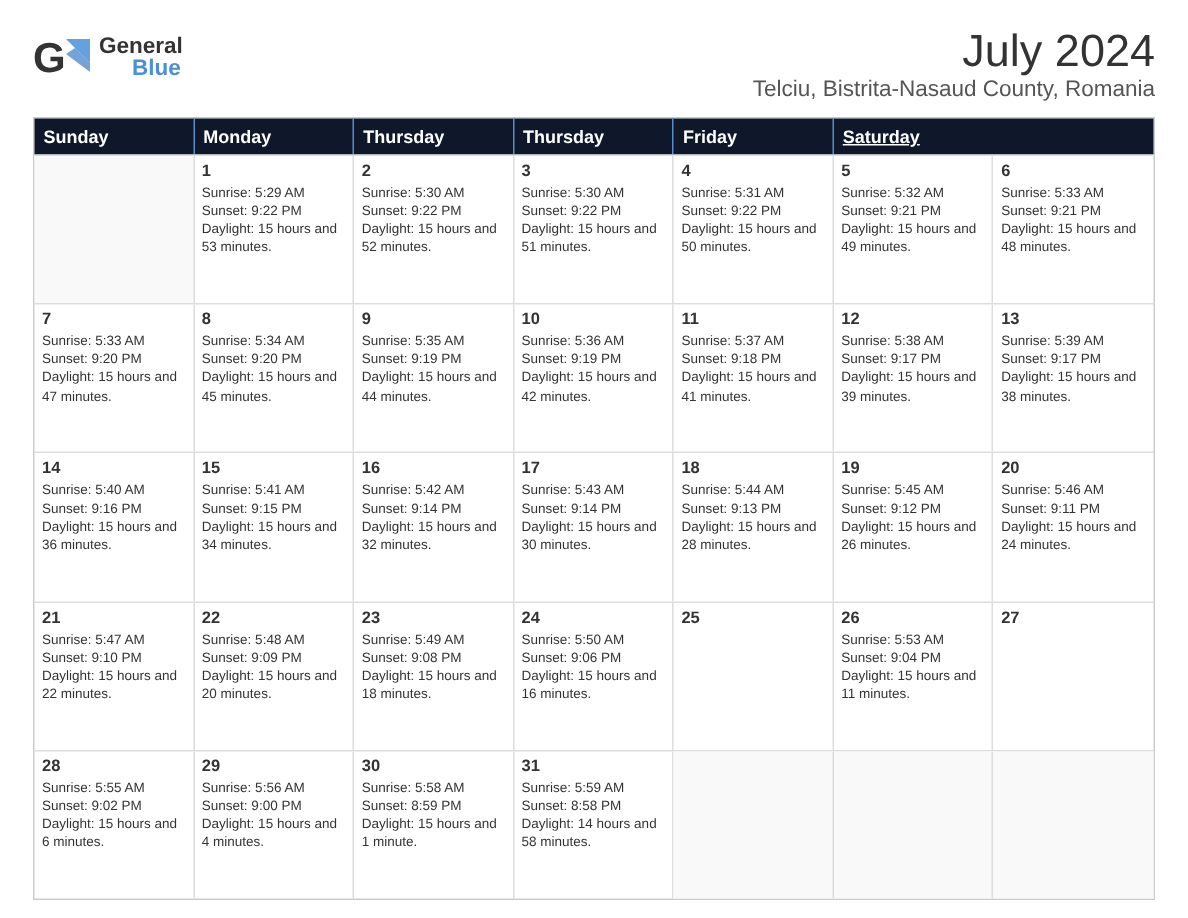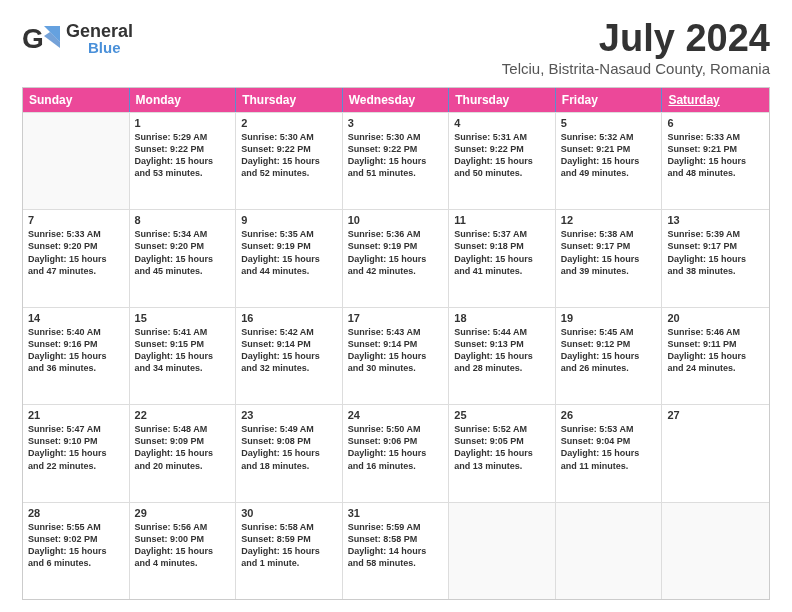--- a/index.html
+++ b/index.html
@@ -21,61 +21,61 @@
       display: flex;
       justify-content: space-between;
       align-items: flex-start;
       margin-bottom: 10px;
     }
     .logo {
       display: flex;
       align-items: center;
     }
     .logo-text-general {
-      font-size: 18px;
+      font-size: 15px;
       font-weight: bold;
       color: #333;
       line-height: 1;
       text-align: center;
     }
     .logo-text-blue {
       font-size: 15px;
       font-weight: bold;
       color: #4a90d9;
       line-height: 1;
       margin-left: 22px;
     }
     .logo-stacked {
       display: flex;
       flex-direction: column;
     }
     .title-block {
       text-align: right;
     }
     .title-month {
-      font-size: 38px;
-      font-weight: bold;
+      font-size: 30px;
+      font-weight: normal;
       color: #333;
       line-height: 1.1;
     }
     .title-location {
       font-size: 15px;
       color: #555;
       margin-left: 28px;
     }
     .calendar {
       flex: 1;
       display: flex;
       flex-direction: column;
       border: 1px solid #ccc;
     }
     .cal-header-row {
       display: grid;
       grid-template-columns: repeat(7, 1fr);
-      background: #ec4899;
+      background: #0f172a;
     }
     .cal-header-cell {
       color: #fff;
       font-size: 12px;
       font-weight: bold;
       padding: 5px 6px;
       border-right: 1px solid #5a8dd0;
       text-align: left;
     }
     .cal-header-cell:last-child { border-right: none; text-decoration: underline; }
@@ -103,21 +103,20 @@
     .day-num {
       font-weight: bold;
       font-size: 11px;
       margin-bottom: 2px;
       display: block;
     }
     .cell-text {
       font-size: 9px;
       line-height: 1.35;
       color: #333;
-      font-weight: bold;
     }
   </style>
 </head>
 <body>
 
 <div class="page">
   <div class="header">
     <div class="logo">
       <svg width="44" height="40" viewBox="0 0 44 40">
 
@@ -135,21 +134,20 @@
       <div class="title-month">July 2024</div>
       <div class="title-location">Telciu, Bistrita-Nasaud County, Romania</div>
     </div>
   </div>
 
   <div class="calendar">
     <div class="cal-header-row">
     <div class="cal-header-cell">Sunday</div>
         <div class="cal-header-cell">Monday</div>
         <div class="cal-header-cell">Thursday</div>
-        <div class="cal-header-cell">Wednesday</div>
         <div class="cal-header-cell">Thursday</div>
         <div class="cal-header-cell">Friday</div>
         <div class="cal-header-cell">Saturday</div>
       </div>
     <div class="cal-body">
     <div class="cal-week">
           <div class="cal-cell empty"></div>
           <div class="cal-cell">
             <span class="day-num">1</span>
             <div class="cell-text">Sunrise: 5:29 AM<br>Sunset: 9:22 PM<br>Daylight: 15 hours and 53 minutes.</div>
@@ -247,21 +245,20 @@
           <div class="cal-cell">
             <span class="day-num">23</span>
             <div class="cell-text">Sunrise: 5:49 AM<br>Sunset: 9:08 PM<br>Daylight: 15 hours and 18 minutes.</div>
           </div>
           <div class="cal-cell">
             <span class="day-num">24</span>
             <div class="cell-text">Sunrise: 5:50 AM<br>Sunset: 9:06 PM<br>Daylight: 15 hours and 16 minutes.</div>
           </div>
           <div class="cal-cell">
             <span class="day-num">25</span>
-            <div class="cell-text">Sunrise: 5:52 AM<br>Sunset: 9:05 PM<br>Daylight: 15 hours and 13 minutes.</div>
           </div>
           <div class="cal-cell">
             <span class="day-num">26</span>
             <div class="cell-text">Sunrise: 5:53 AM<br>Sunset: 9:04 PM<br>Daylight: 15 hours and 11 minutes.</div>
           </div>
           <div class="cal-cell">
             <span class="day-num">27</span>
           </div>
         </div>
         <div class="cal-week">

